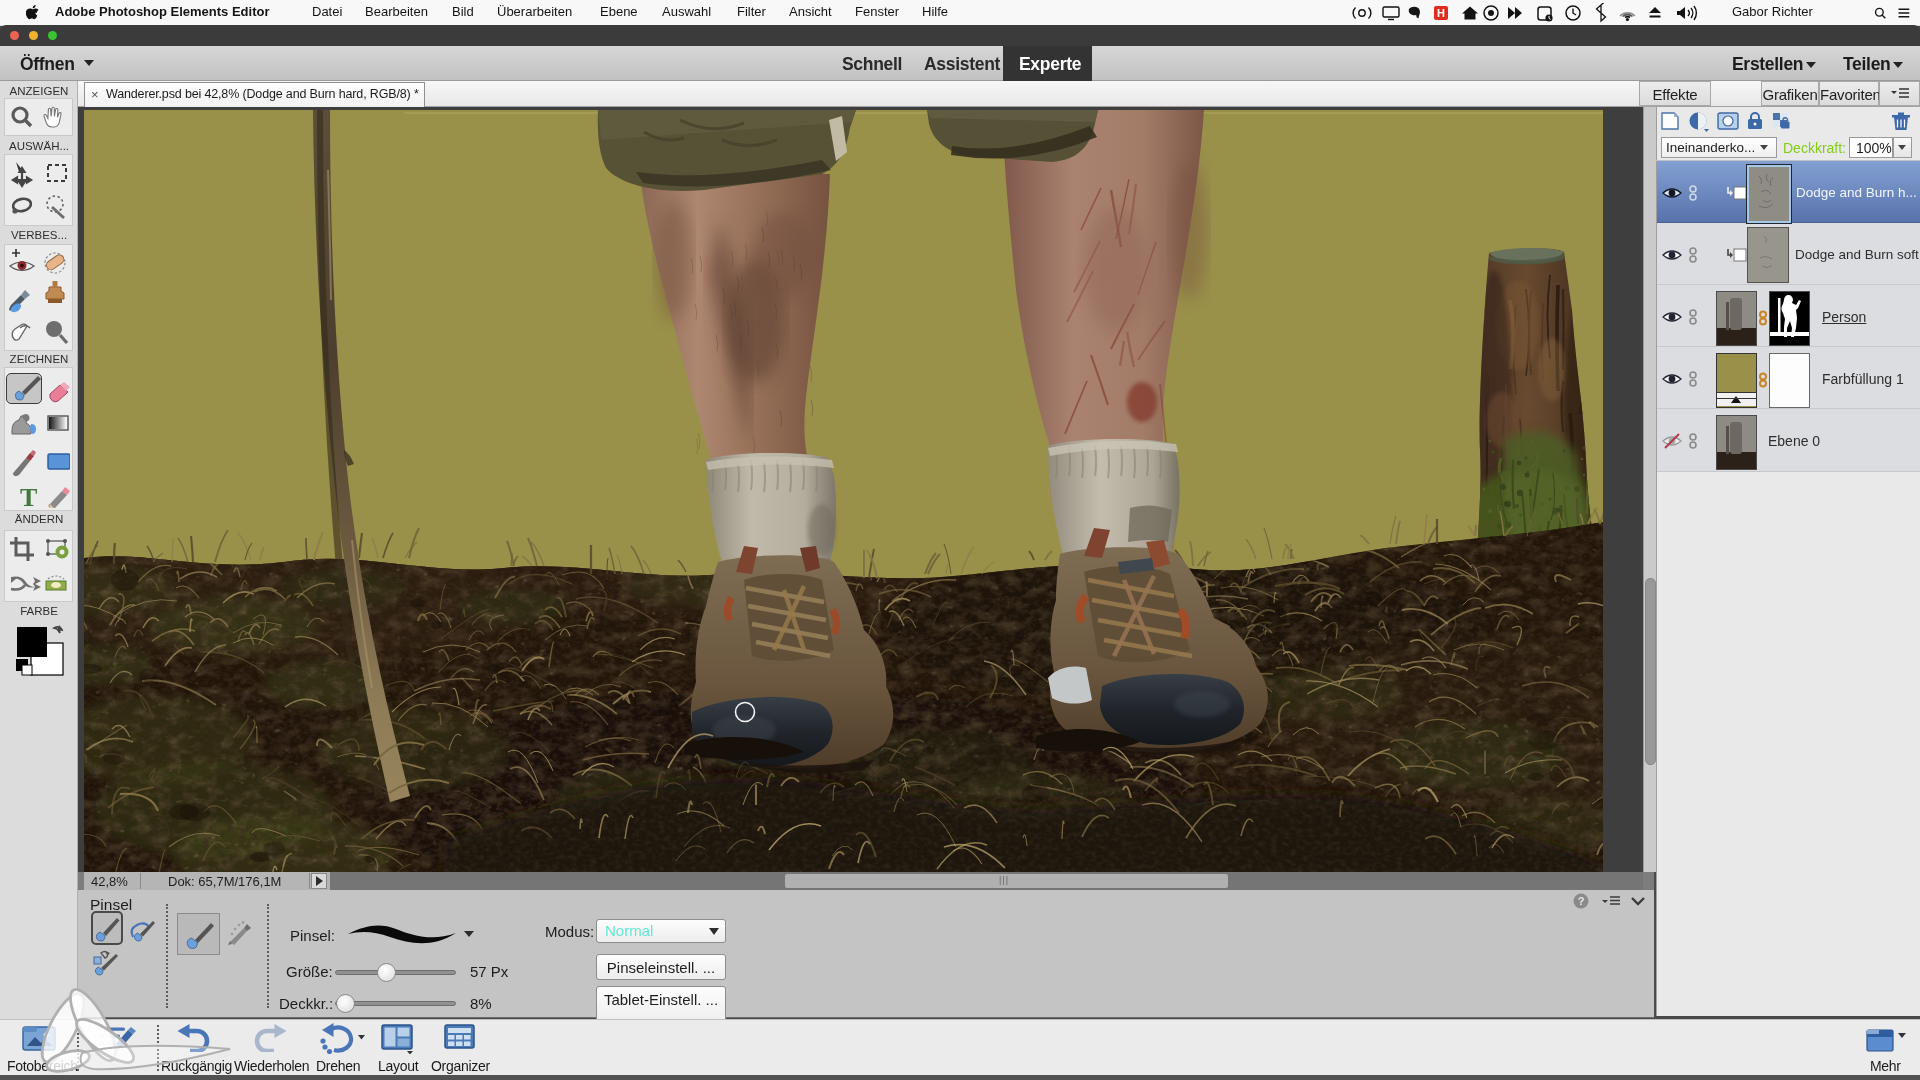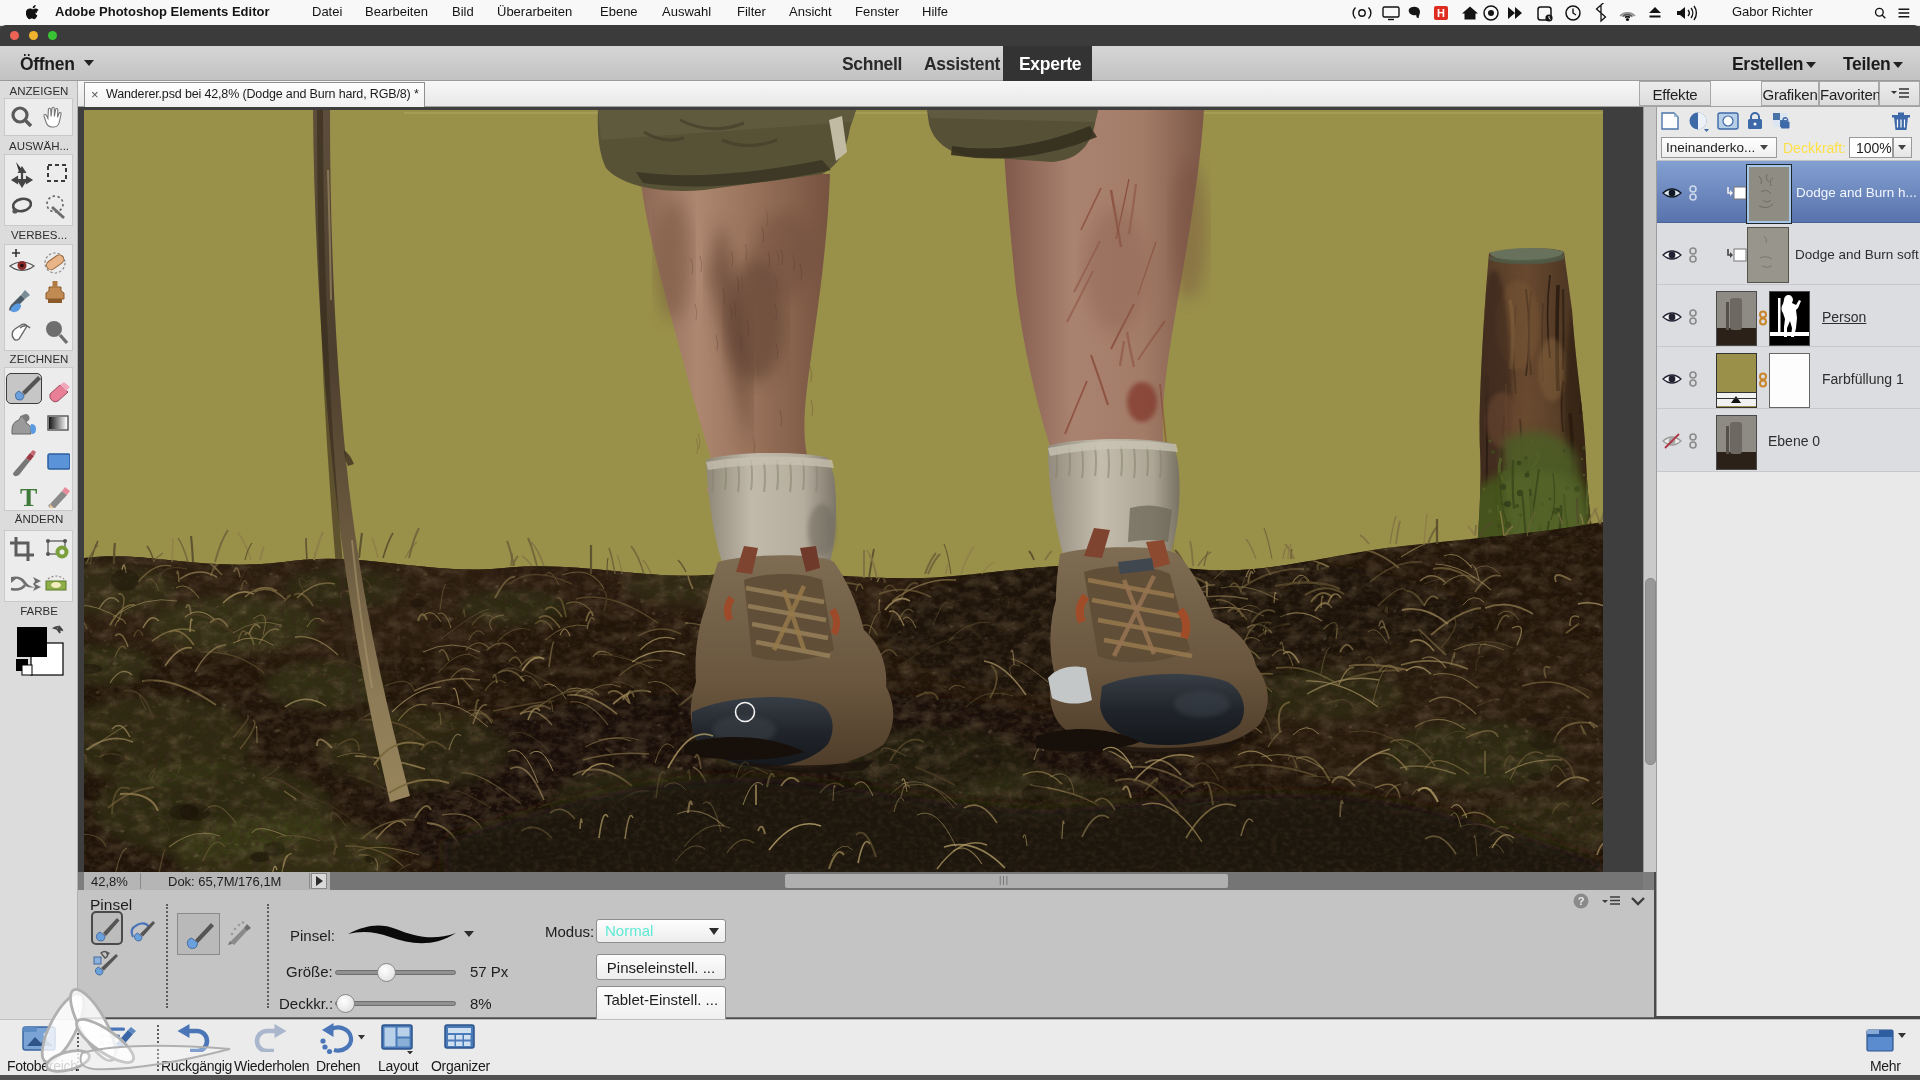--- a/index.html
+++ b/index.html
@@ -1506,21 +1506,21 @@
       <path d="M234 6h14l-1.5 13h-11z" fill="#3e69a8"></path>
       <rect x="232" y="4" width="18" height="2.5" fill="#3e69a8"></rect>
       <rect x="238" y="1.5" width="6" height="2.5" fill="#3e69a8"></rect>
       <path d="M237.5 8.5v8M241 8.5v8M244.5 8.5v8" stroke="#fff" stroke-width="1.2"></path>
     </g>
 </svg>
 <div class="abs" style="left:1656px;top:133px;width:264px;height:28px;border-bottom:1px solid #c2c2c6;box-sizing:border-box;"></div>
 <div class="abs" style="left:1661px;top:137px;width:116px;height:21px;background:linear-gradient(#ffffff,#efefef);border:1px solid #9a9a9a;box-sizing:border-box;"></div>
 <div class="txt" style="left:1666px;top:140px;font-size:13.5px;color:#1d1d1d;">Ineinanderko...</div>
 <div class="dar" style="left:1760px;top:145px;border-top-color:#444;border-left-width:4.5px;border-right-width:4.5px;border-top-width:5.5px;"></div>
-<div class="txt" style="left:1783px;top:140px;font-size:14px;color:#fde047;">Deckkraft:</div>
+<div class="txt" style="left:1783px;top:140px;font-size:14px;color:#84cc16;">Deckkraft:</div>
 <div class="abs" style="left:1849px;top:137px;width:44px;height:21px;background:#fff;border:1px solid #9a9a9a;box-sizing:border-box;"></div>
 <div class="txt" style="left:1856px;top:140px;font-size:14px;color:#1d1d1d;">100%</div>
 <div class="abs" style="left:1893px;top:137px;width:19px;height:21px;background:linear-gradient(#fafafa,#e4e4e4);border:1px solid #9a9a9a;box-sizing:border-box;"></div>
 <div class="dar" style="left:1898px;top:145px;border-top-color:#444;border-left-width:4.5px;border-right-width:4.5px;border-top-width:5.5px;"></div>
 
 <div class="lrow" style="top:161px;background:linear-gradient(#83a0d2,#5873ac);border-bottom:1px solid #4a6294;"></div>
 <div class="lrow" style="top:223px;"></div>
 <div class="lrow" style="top:285px;"></div>
 <div class="lrow" style="top:347px;"></div>
 <div class="lrow" style="top:409px;height:63px;"></div>

